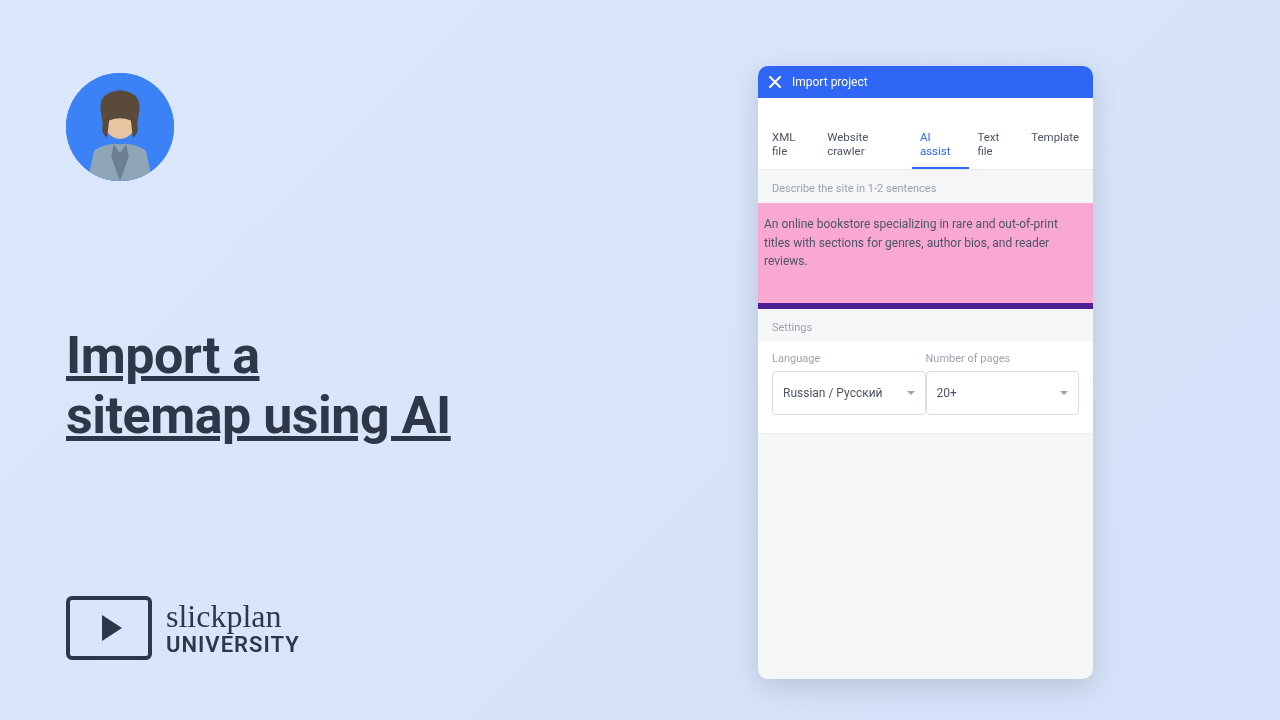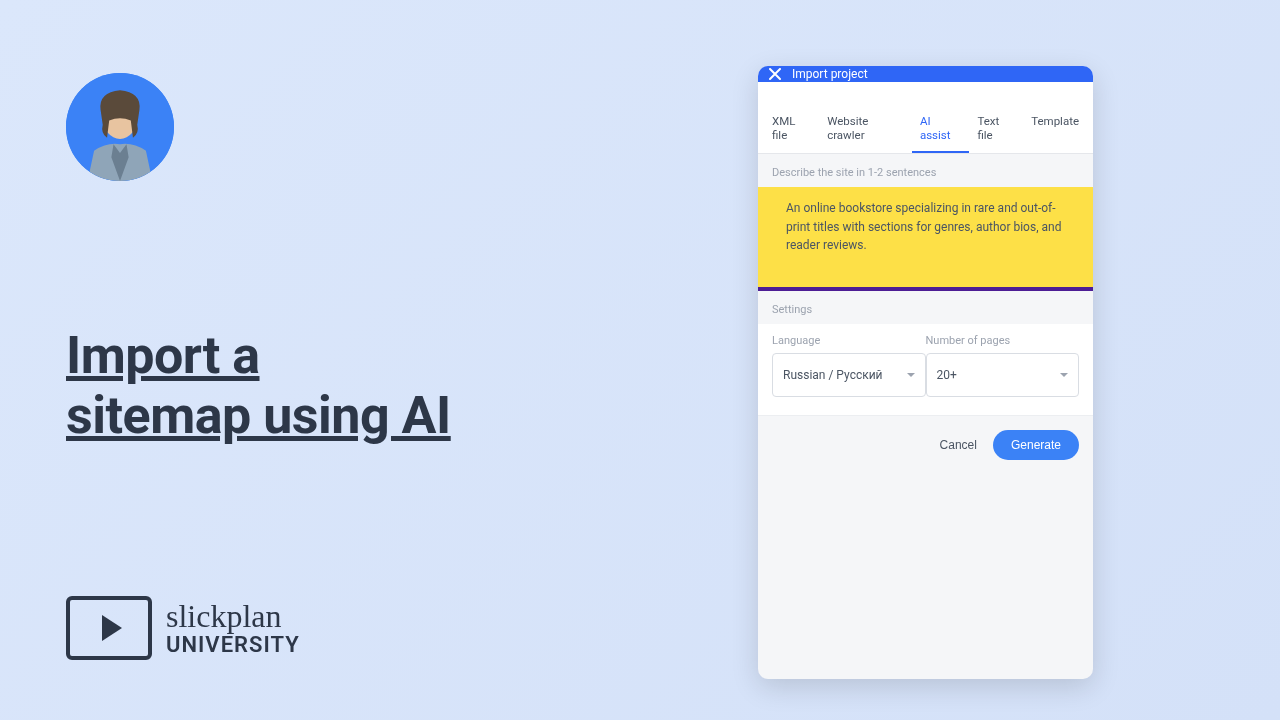--- a/index.html
+++ b/index.html
@@ -105,21 +105,21 @@
   border-radius: 10px;
   box-shadow: 0 8px 28px rgba(0,0,0,0.14);
   overflow: hidden;
   display: flex;
   flex-direction: column;
 }
 
 .modal-header {
   background: #2f66f6;
   color: #fff;
-  height: 16px;
+  height: 32px;
   display: flex;
   align-items: center;
   padding: 0 10px;
   gap: 10px;
   font-size: 12px;
 }
 .close-x {
   width: 14px;
   height: 14px;
   display: flex;
@@ -149,26 +149,26 @@
 }
 
 .section-label {
   font-size: 11px;
   color: #9ca3af;
   padding: 12px 14px 8px;
   background: #f5f6f8;
 }
 
 .desc-area {
-  background: #fde047;
-  padding: 12px 28px 32px;
+  background: #f9a8d4;
+  padding: 12px 6px 32px;
   font-size: 12px;
   color: #4b5563;
   line-height: 1.55;
-  border-bottom: 4px solid #4c1d95;
+  border-bottom: 6px solid #4c1d95;
 }
 
 .settings-body {
   background: #fff;
   padding: 10px 14px 18px;
   display: flex;
   border-bottom: 1px solid #eceef1;
 }
 .field {
   flex: 1;
@@ -283,17 +283,13 @@
     </div>
     <div class="field">
       <div class="field-label">Number of pages</div>
       <div class="select">
         <span>20+</span>
         <span class="caret"></span>
       </div>
     </div>
   </div>
 
-  <div class="actions">
-    <button class="btn-cancel">Cancel</button>
-    <button class="btn-primary">Generate</button>
-  </div>
 </div>
 
 </body></html>

